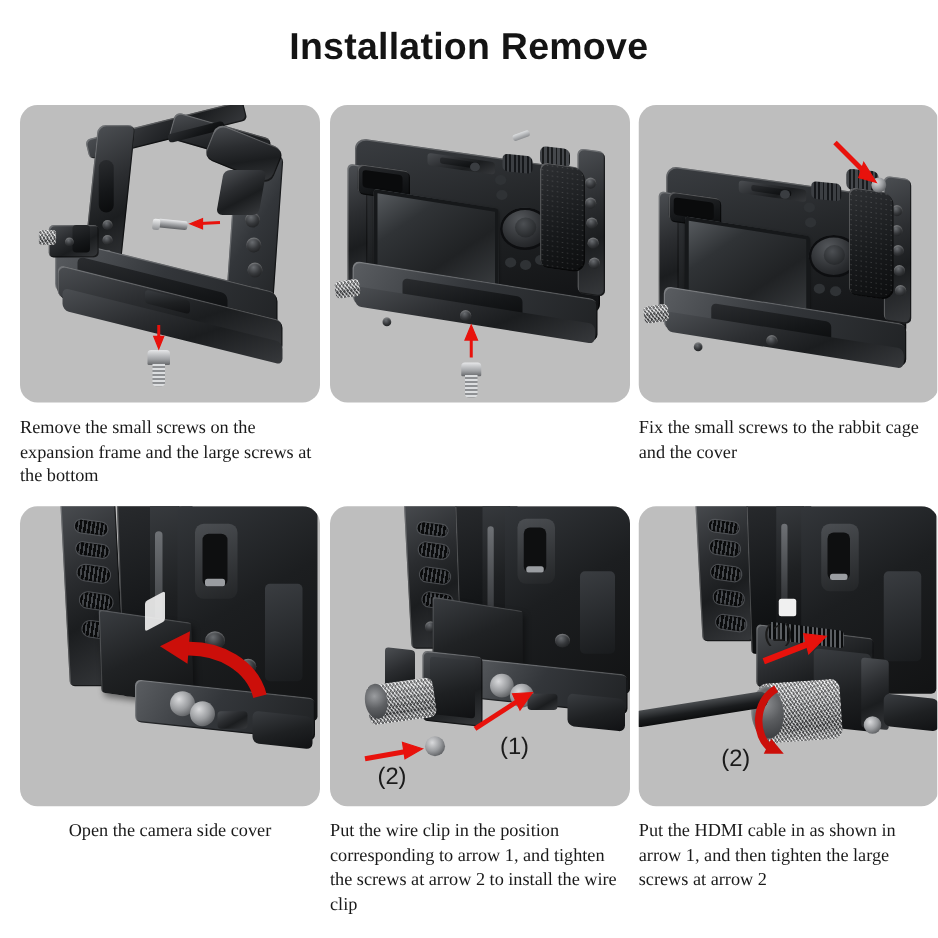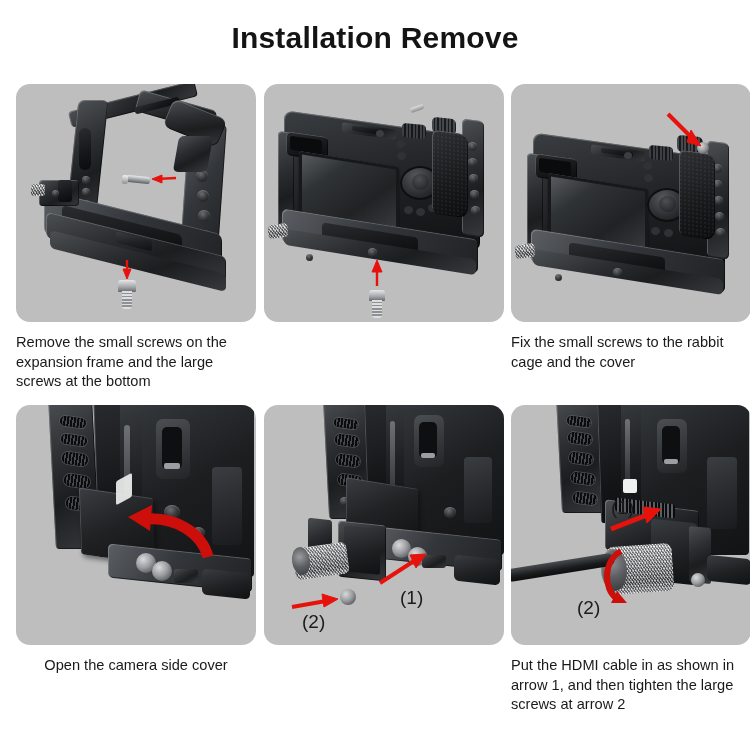--- a/index.html
+++ b/index.html
@@ -44,20 +44,21 @@
     overflow: hidden;
   }
   .row2 .panel { height: 240px; }
 
   .caption {
     margin-top: 11px;
     font-size: 14.6px;
     line-height: 19.5px;
     color: #1a1a1a;
     text-align: left;
+    font-family: Liberation Serif, serif;
   }
   .caption.center { text-align: center; }
 
   
   .col1 { left: 16px; }
   .col2 { left: 264px; }
   .col3 { left: 511px; }
   .row1 { top: 84px; }
   .row2 { top: 405px; }
 
@@ -382,20 +383,21 @@
             <line x1="116" y1="178" x2="150" y2="156" stroke-width="4"></line>
             <polygon points="162,149 146,150 152,163"></polygon>
             <line x1="28" y1="202" x2="62" y2="196" stroke-width="4"></line>
             <polygon points="74,194 58,189 60,202"></polygon>
           </g>
         </svg>
         <div class="label-num" style="left:136px;top:182px;">(1)</div>
         <div class="label-num" style="left:38px;top:206px;">(2)</div>
       </div>
     </div>
+    <div class="caption">Put the wire clip in the position corresponding to arrow 1, and tighten the screws at arrow 2 to install the wire clip</div>
   </div>
 
   <div class="step col3 row2">
     <div class="panel">
       <div class="art">
 
         <div class="pc metal edge-hi" style="left:48px;top:-8px;width:42px;height:116px;transform:skewX(3deg);border-radius:4px;"></div>
         <div class="pc vent" style="left:56px;top:12px;width:24px;height:9px;transform:rotate(8deg);"></div>
         <div class="pc vent" style="left:57px;top:28px;width:24px;height:11px;transform:rotate(8deg);"></div>
         <div class="pc vent" style="left:58px;top:48px;width:24px;height:11px;transform:rotate(8deg);"></div>

